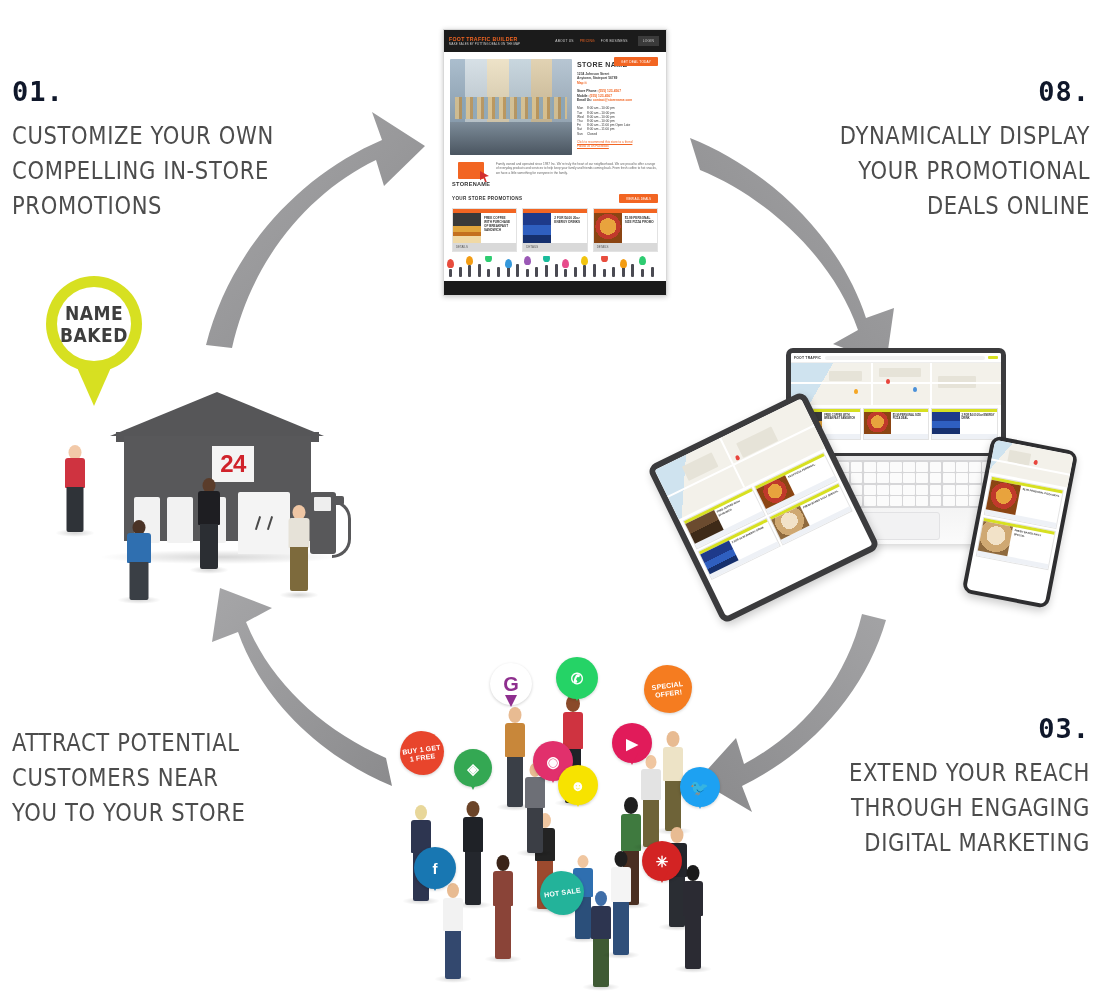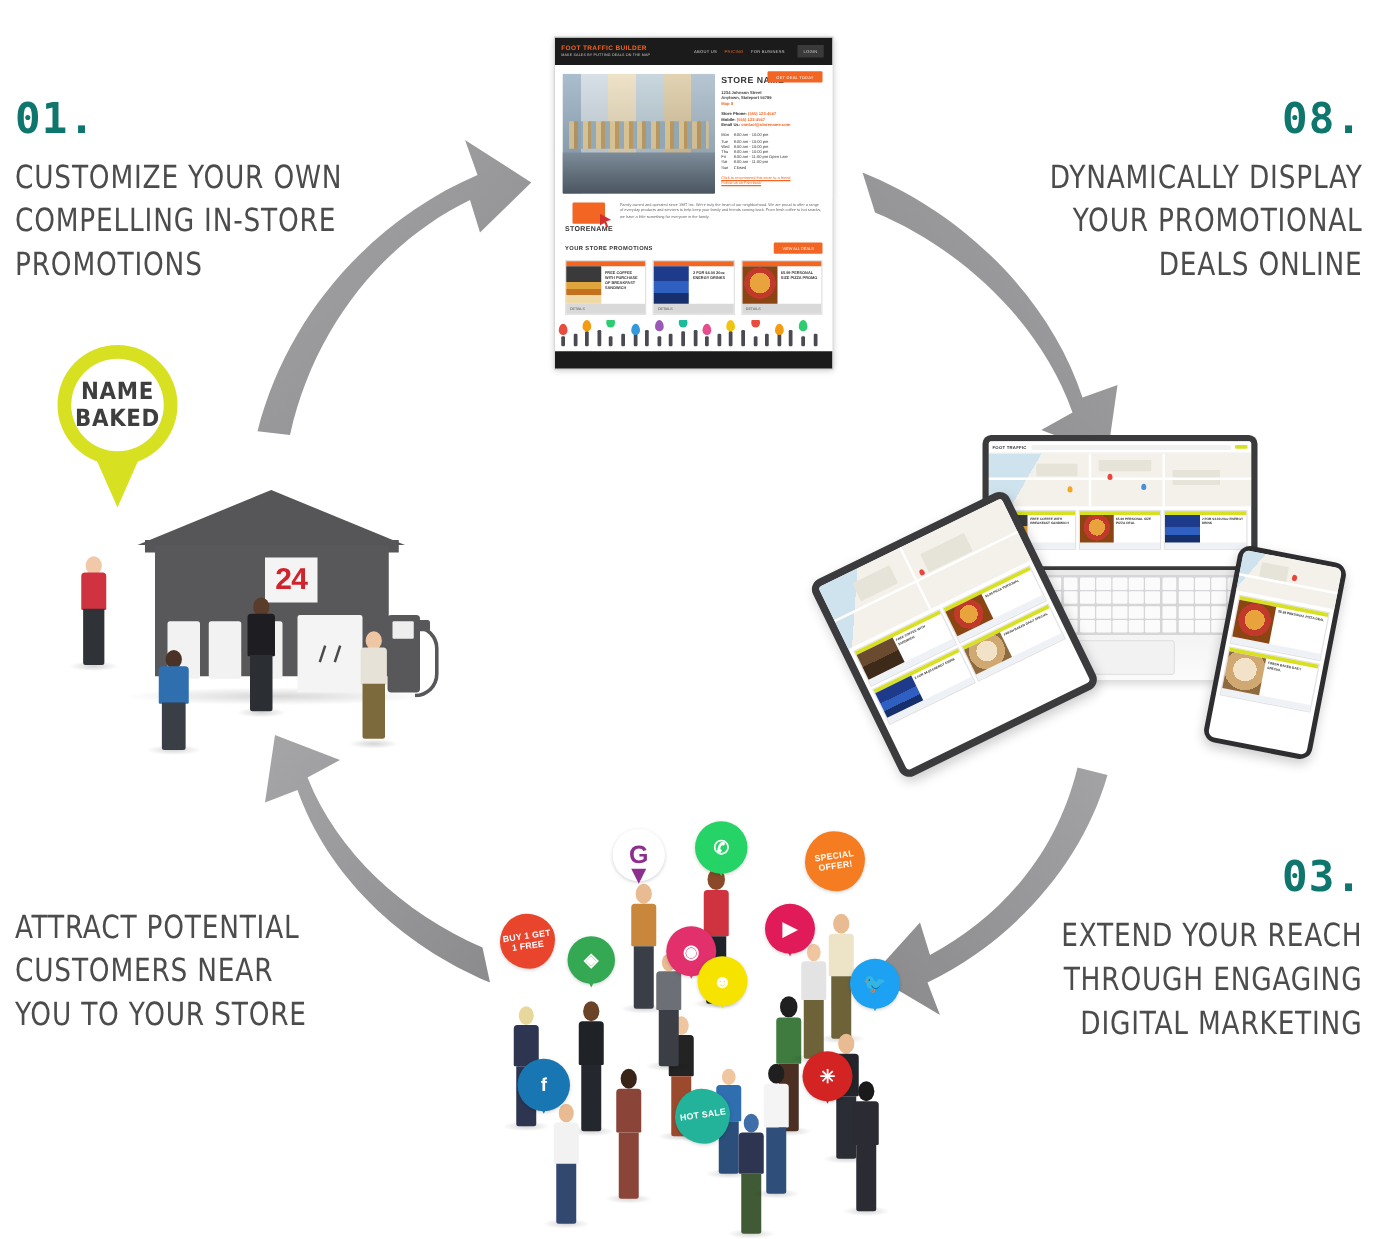--- a/index.html
+++ b/index.html
@@ -9,39 +9,39 @@
     background:#ffffff;
     font-family:"Liberation Sans", sans-serif;
     overflow:hidden;
     position:relative;
   }
   .stage{position:absolute;left:0;top:0;width:1100px;height:991px;}
 
   
   .step{position:absolute;}
   .step .num{
-    font-size:34px;font-weight:700;letter-spacing:1px;
-    color:#0f766e;line-height:1;margin-bottom:13px;
+    font-size:27px;font-weight:700;letter-spacing:1px;
+    color:#0f172a;line-height:1;margin-bottom:13px;
     font-family:"DejaVu Sans Mono", monospace;
   }
   .step .body{
     font-size:25.5px;line-height:1.38;color:#4c4c4c;
     letter-spacing:.7px;font-weight:400;
     font-family:"DejaVu Sans Condensed","DejaVu Sans", sans-serif;
     white-space:pre-line;
     transform:scaleX(.92);
   }
   .step.left .body{transform-origin:left center;}
   .step.right .body{transform-origin:right center;}
   .step.left{text-align:left;left:12px;}
   .step.right{text-align:right;right:10px;}
 
   #step-01{top:78px;}
   #step-02{top:78px;}
-  #step-03{top:685px;}
+  #step-03{top:715px;}
   #step-04{top:725px;}
 
   
   .arrow-layer{position:absolute;left:0;top:0;width:1100px;height:991px;pointer-events:none;}
 
   
   #mockup{
     position:absolute;left:443px;top:29px;width:222px;height:265px;
     background:#fff;border:1px solid #d8d8d8;
     box-shadow:0 1px 5px rgba(0,0,0,.22);

